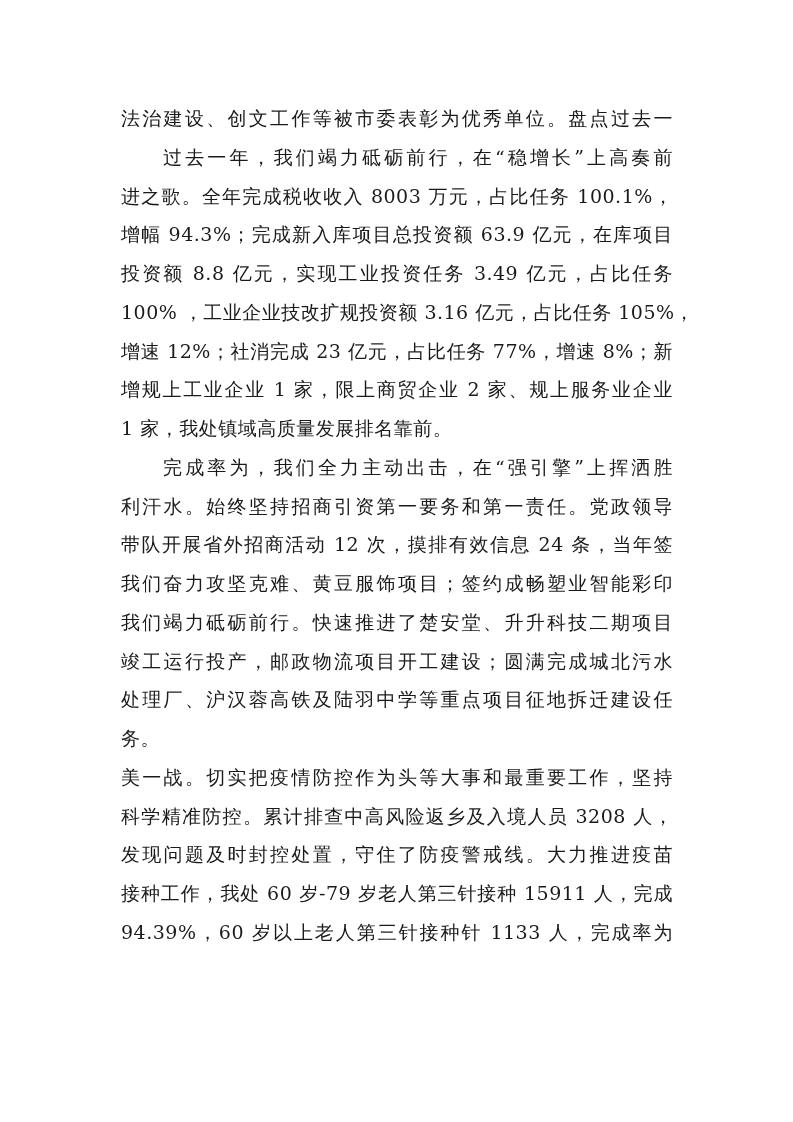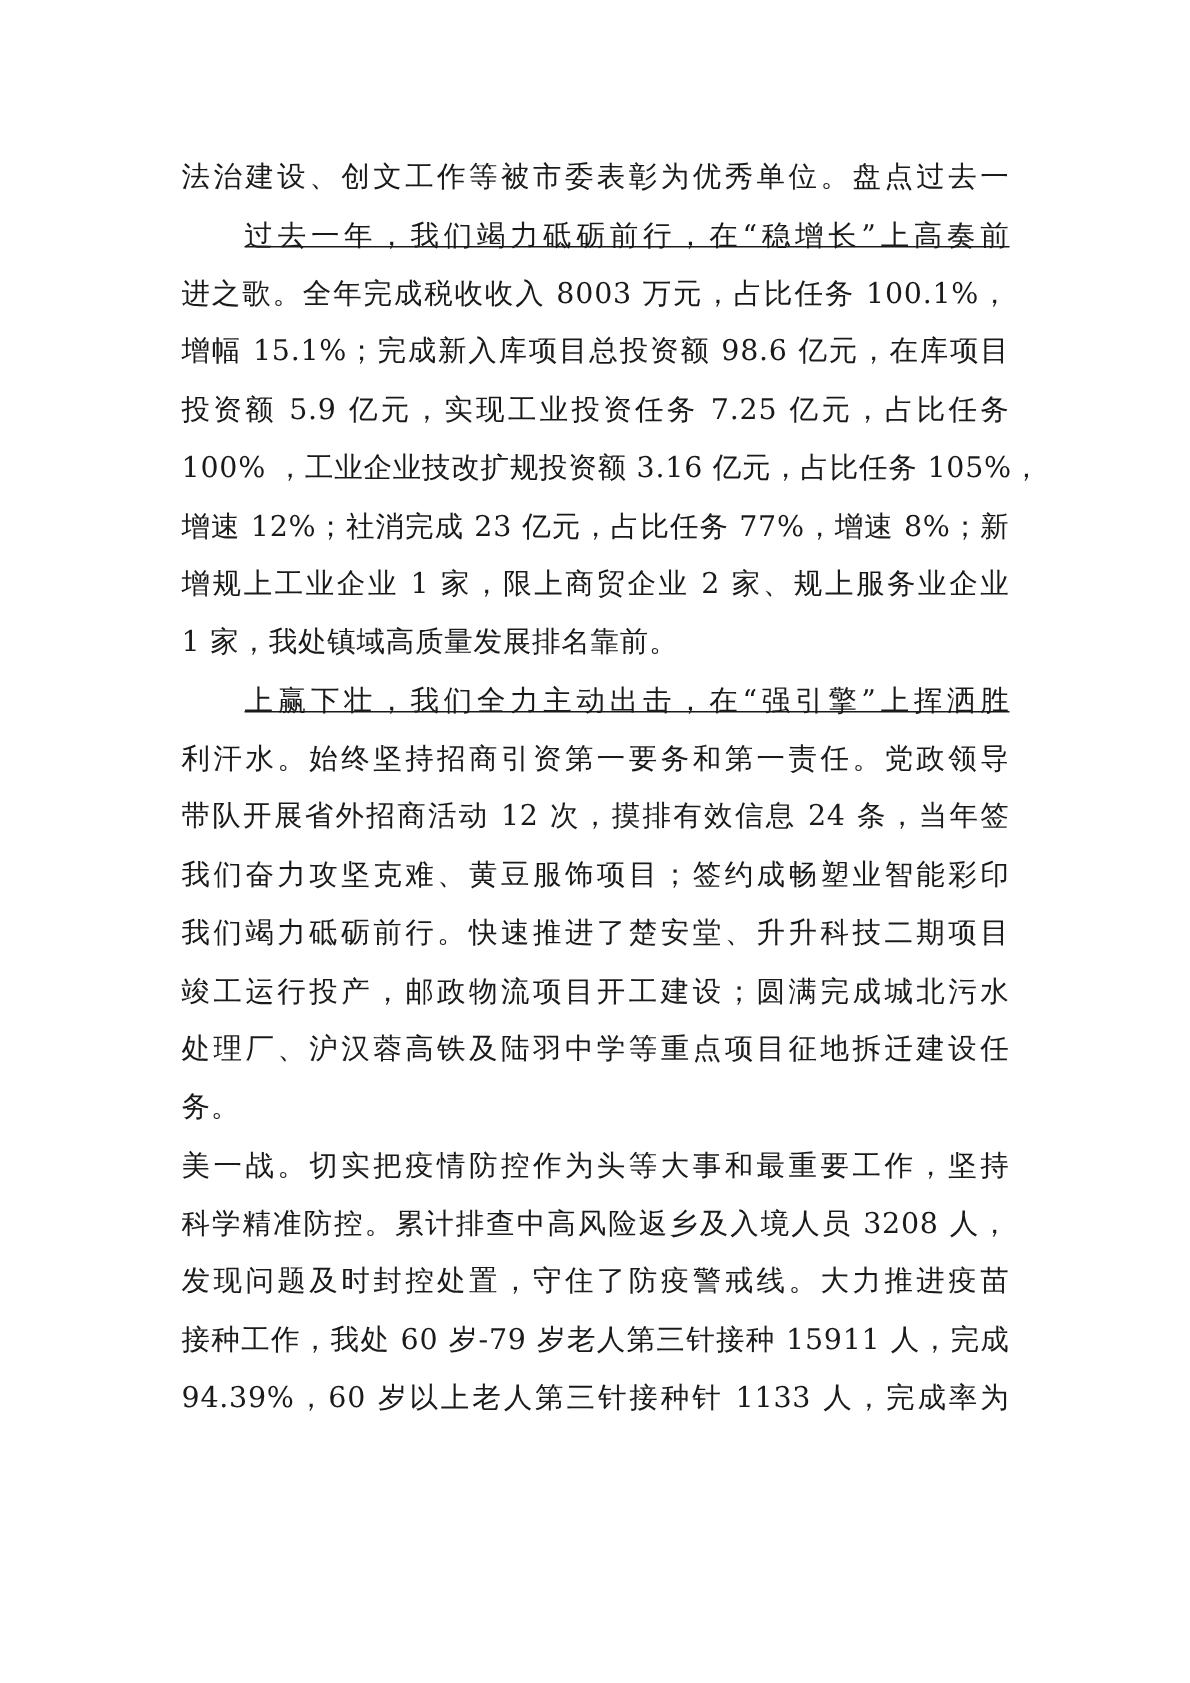--- a/index.html
+++ b/index.html
@@ -12,40 +12,40 @@
       position: absolute; left: 121px; top: 99px; width: 552px;
       font-family: "DejaVu Serif", "Liberation Serif", serif;
       font-size: 19px; color: #1a1a1a;
     }
     .line {
       height: 38.75px; line-height: 38.75px;
       white-space: nowrap; text-align: justify; text-align-last: justify;
       letter-spacing: 0.5px;
     }
     .line.last { text-align-last: left; }
-    .line.indent { padding-left: 42px; text-decoration: underline; }
+    .line.indent { padding-left: 42px; }
   </style>
 </head>
 <body>
 
 <div class="page">
   <div class="text-block">
 
     <div class="line">法治建设、创文工作等被市委表彰为优秀单位。盘点过去一</div>
 
     <div class="line indent">过去一年，我们竭力砥砺前行，在“稳增长”上高奏前</div>
     <div class="line">进之歌。全年完成税收收入 8003 万元，占比任务 100.1%，</div>
-    <div class="line">增幅 15.1%；完成新入库项目总投资额 98.6 亿元，在库项目</div>
-    <div class="line">投资额 5.9 亿元，实现工业投资任务 7.25 亿元，占比任务</div>
+    <div class="line">增幅 94.3%；完成新入库项目总投资额 63.9 亿元，在库项目</div>
+    <div class="line">投资额 8.8 亿元，实现工业投资任务 3.49 亿元，占比任务</div>
     <div class="line">100% ，工业企业技改扩规投资额 3.16 亿元，占比任务 105%，</div>
     <div class="line">增速 12%；社消完成 23 亿元，占比任务 77%，增速 8%；新</div>
     <div class="line">增规上工业企业 1 家，限上商贸企业 2 家、规上服务业企业</div>
     <div class="line last">1 家，我处镇域高质量发展排名靠前。</div>
 
-    <div class="line indent">上赢下壮，我们全力主动出击，在“强引擎”上挥洒胜</div>
+    <div class="line indent">完成率为，我们全力主动出击，在“强引擎”上挥洒胜</div>
     <div class="line">利汗水。始终坚持招商引资第一要务和第一责任。党政领导</div>
     <div class="line">带队开展省外招商活动 12 次，摸排有效信息 24 条，当年签</div>
     <div class="line">我们奋力攻坚克难、黄豆服饰项目；签约成畅塑业智能彩印</div>
     <div class="line">我们竭力砥砺前行。快速推进了楚安堂、升升科技二期项目</div>
     <div class="line">竣工运行投产，邮政物流项目开工建设；圆满完成城北污水</div>
     <div class="line">处理厂、沪汉蓉高铁及陆羽中学等重点项目征地拆迁建设任</div>
     <div class="line last">务。</div>
 
     <div class="line">美一战。切实把疫情防控作为头等大事和最重要工作，坚持</div>
     <div class="line">科学精准防控。累计排查中高风险返乡及入境人员 3208 人，</div>

